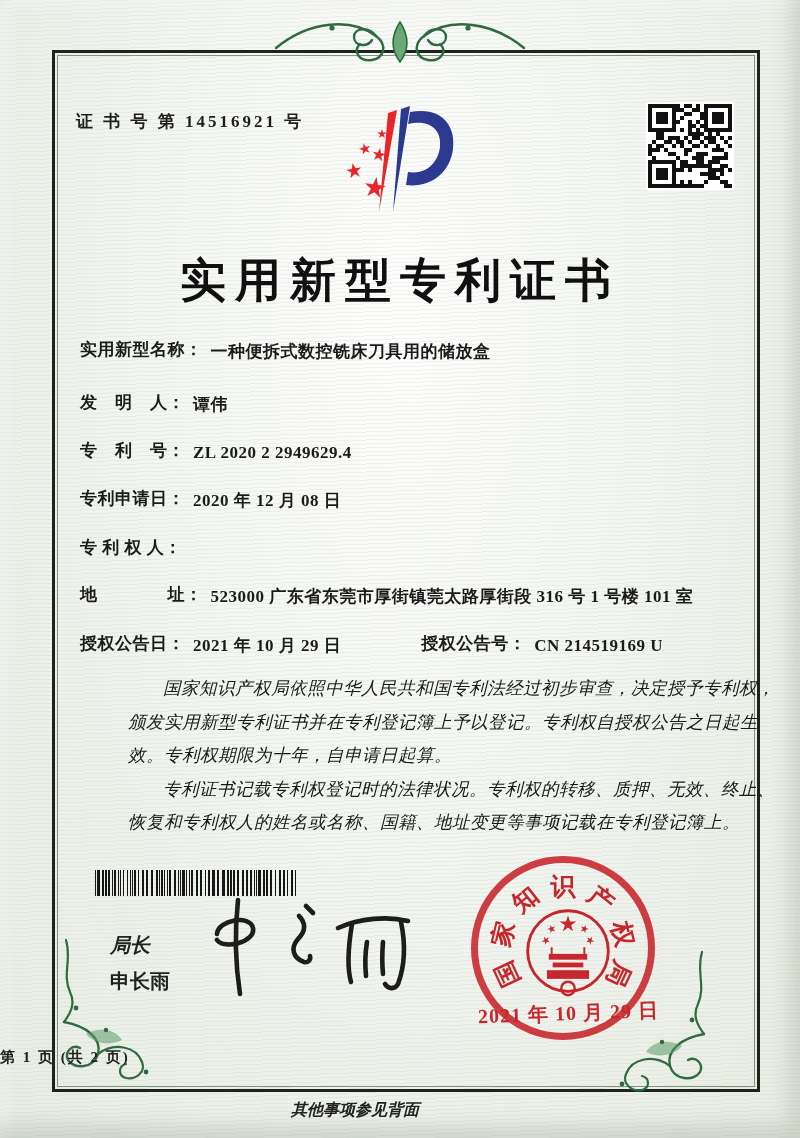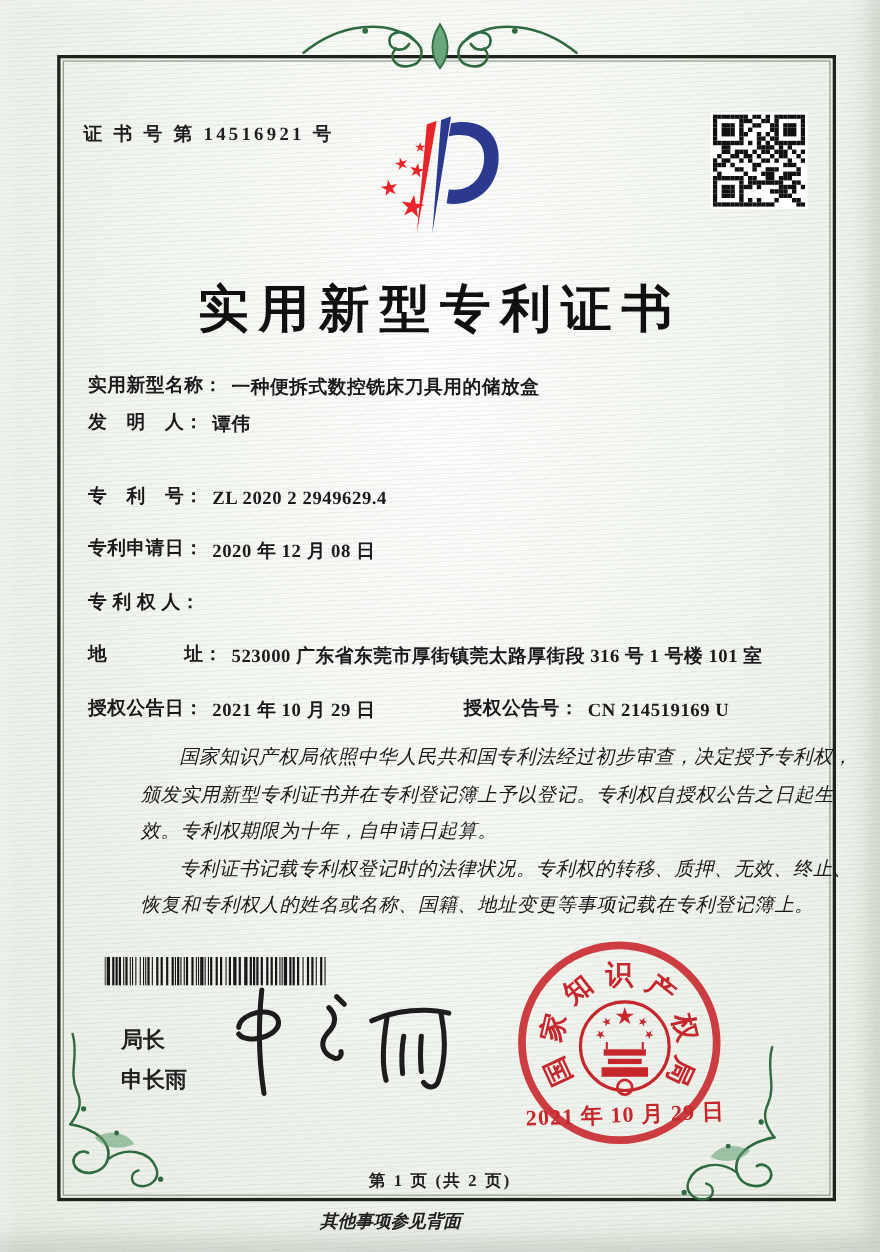--- a/index.html
+++ b/index.html
@@ -24,30 +24,30 @@
   .f-label{white-space:pre;letter-spacing:0.5px;margin-right:8px;flex:none;}
   .f-value{max-width:556px;line-height:1.6;letter-spacing:0.5px;}
   .double .pair{display:flex;}
   
   .body-text{left:80px;top:672px;width:648px;font-size:17.5px;line-height:1.92;font-style:italic;color:#191919;letter-spacing:0.5px;margin-left:48px;}
   .body-text p{margin:0;text-indent:2em;}
   
   .barcode{left:95px;top:870px;width:206px;height:26px;}
   .qr{left:646px;top:102px;width:84px;height:84px;background:#fff;padding:2px;}
   
-  .signer-title{left:110px;top:932px;font-size:20px;font-weight:600;color:#222;}
+  .signer-title{left:110px;top:932px;font-size:20px;font-weight:600;color:#222;font-style:italic;}
   .signer-name{left:110px;top:968px;font-size:20px;font-weight:600;color:#222;}
   .signature{left:200px;top:890px;}
   
   .seal{left:471px;top:856px;width:184px;height:184px;border:7px solid rgba(199,35,42,0.88);border-radius:50%;box-sizing:border-box;}
   .seal-emblem{position:absolute;left:42px;top:34px;}
   .seal-char{position:absolute;font-size:25px;font-weight:700;color:#c5272d;font-family:"Liberation Serif",serif;}
   .seal-date{left:478px;top:1000px;font-size:20px;font-weight:700;color:#c5272d;transform:rotate(-2deg);letter-spacing:1px;}
   
-  .page-num{left:0;top:1048px;width:800px;text-align:center;font-size:15px;font-weight:600;letter-spacing:2px;color:#222;margin-top:16px;}
+  .page-num{left:0;top:1048px;width:800px;text-align:left;font-size:15px;font-weight:600;letter-spacing:2px;color:#222;}
   .back-note{left:0;top:1100px;width:710px;text-align:center;font-size:16px;font-style:italic;font-weight:600;color:#222;}
   .ornament{pointer-events:none;}
 </style>
 </head>
 <body>
 
 <div id="page">
 
   <div class="abs frame">
     <div class="frame-inner"></div>
@@ -339,21 +339,21 @@
         <rect x="76" y="80" width="4" height="4" fill="#111"></rect>
         <rect x="80" y="80" width="4" height="4" fill="#111"></rect>
       </svg></div>
 
   <div class="abs title">实用新型专利证书</div>
 
   <div class="field-row" style="top:338px">
     <span class="f-label">实用新型名称：</span>
     <span class="f-value">一种便拆式数控铣床刀具用的储放盒</span>
   </div>
-  <div class="field-row" style="top:372px">
+  <div class="field-row" style="top:391px">
     <span class="f-label">发　明　人：</span>
     <span class="f-value">谭伟</span>
   </div>
   <div class="field-row" style="top:439px">
     <span class="f-label">专　利　号：</span>
     <span class="f-value">ZL 2020 2 2949629.4</span>
   </div>
   <div class="field-row" style="top:487px">
     <span class="f-label">专利申请日：</span>
     <span class="f-value">2020 年 12 月 08 日</span>

